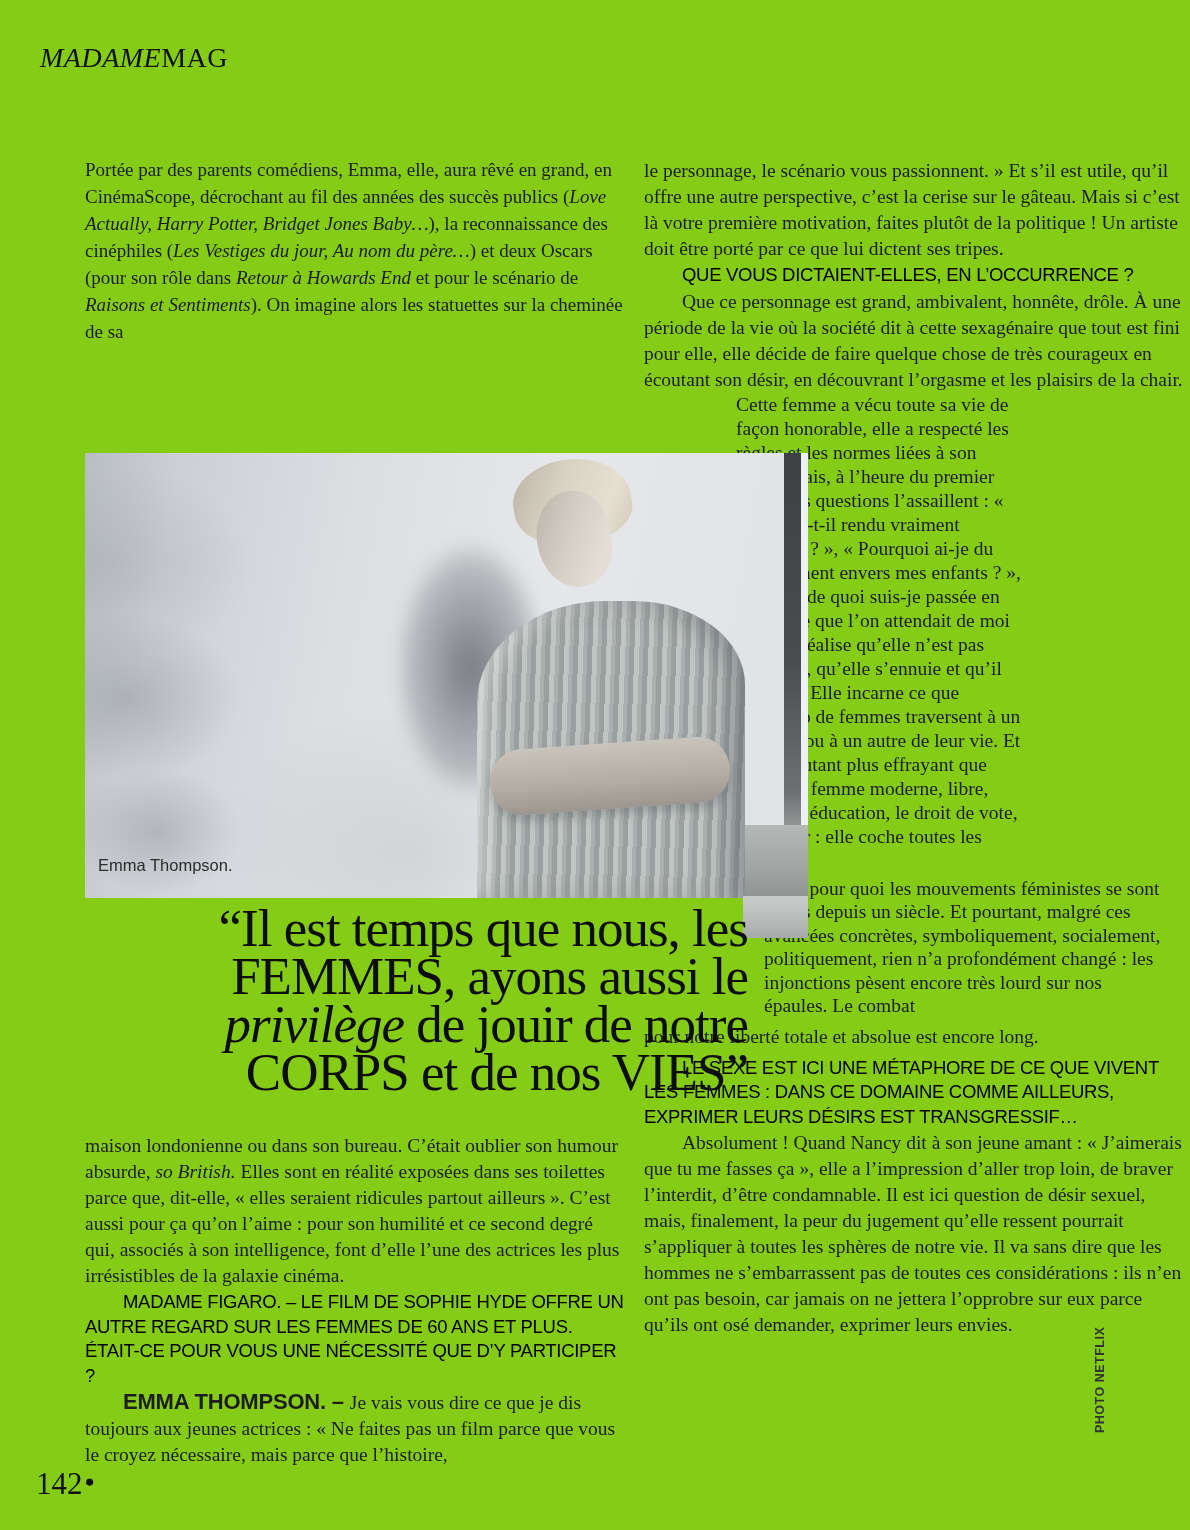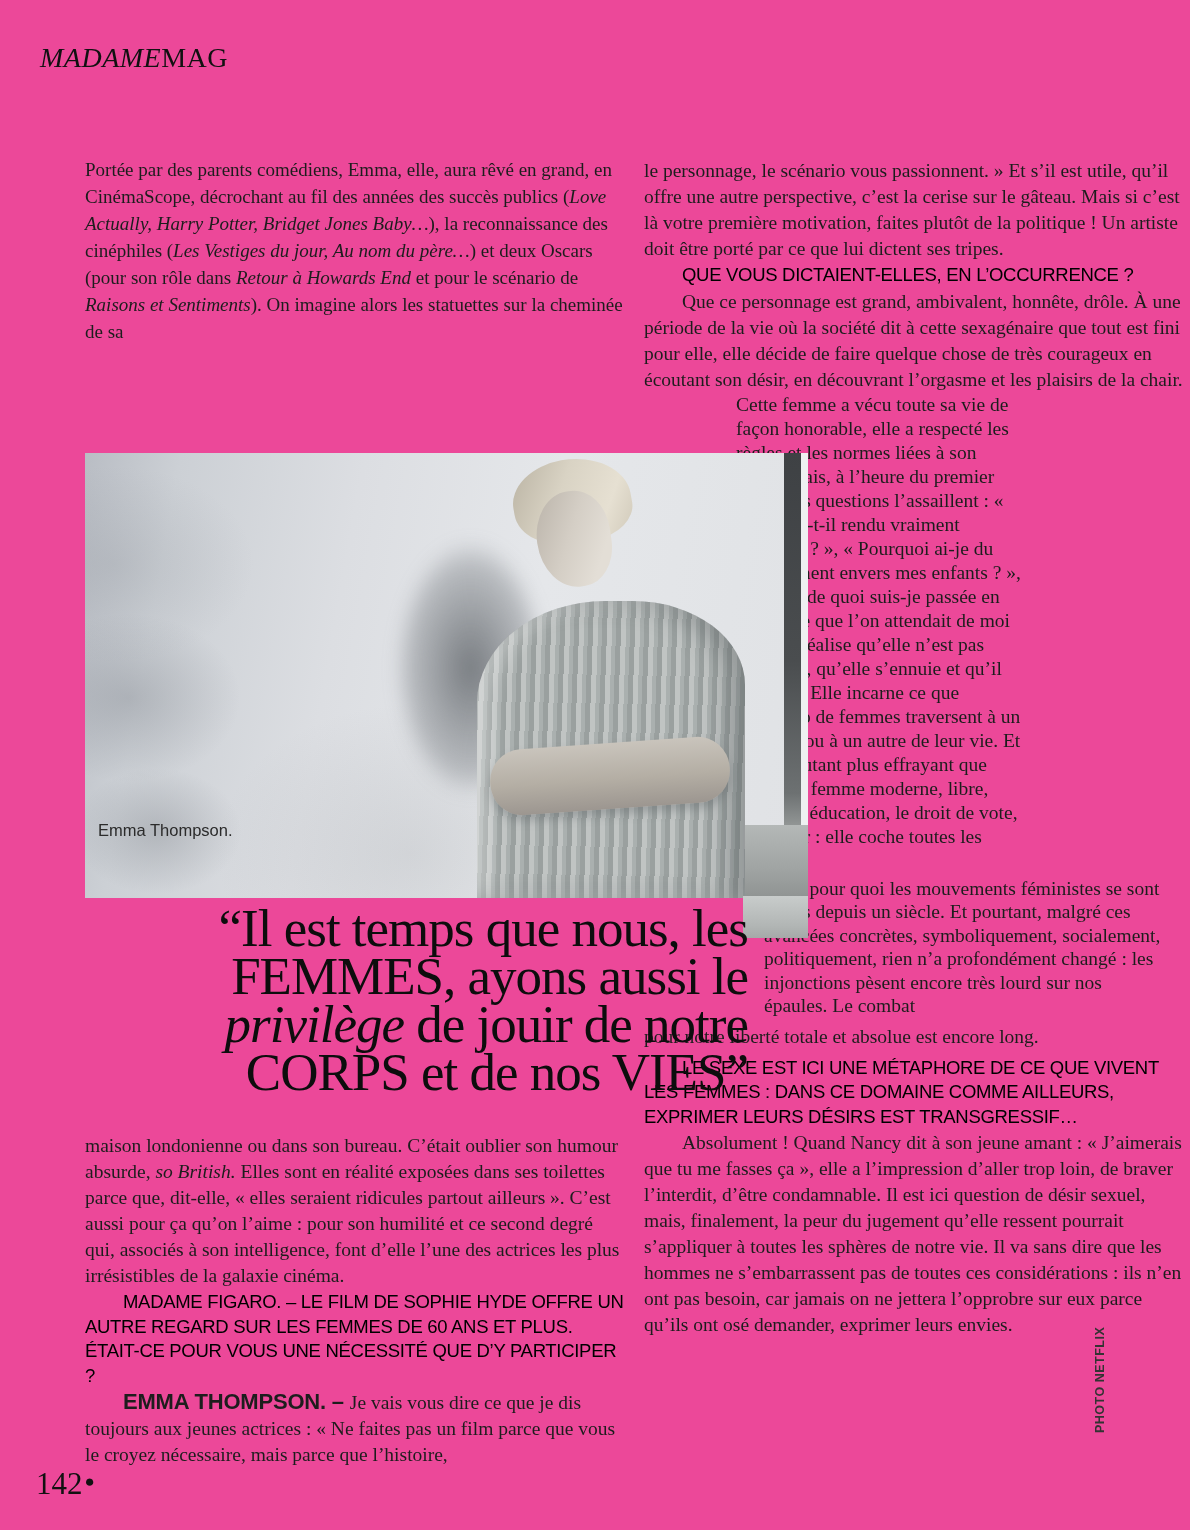--- a/index.html
+++ b/index.html
@@ -1,16 +1,16 @@
 <!DOCTYPE html>
 <html><head>
 <meta charset="utf-8">
 <style>
   html,body{margin:0;padding:0;background:#888;}
-  .page{position:relative;width:1190px;height:1530px;background:#ec4899;
+  .page{position:relative;width:1190px;height:1530px;background:#84cc16;
         font-family:"Liberation Serif",serif;color:#1d1d1d;overflow:hidden;margin:0 auto;}
 
   
   .masthead{position:absolute;left:40px;top:42px;font-size:28px;color:#111;letter-spacing:.5px;}
   .masthead .it{font-style:italic;}
 
   
   .bodytext{font-size:19.5px;line-height:26px;}
   .left-top{position:absolute;left:85px;top:156px;width:545px;font-size:19px;line-height:27px;}
   .right-col{position:absolute;left:644px;top:158px;width:542px;}
@@ -49,21 +49,21 @@
       background:linear-gradient(180deg,#c9c4bc 0%,#b4aea4 55%,#9c9690 100%);
       box-shadow:0 6px 10px rgba(90,95,98,.35);transform:rotate(-4deg);}
   .ph-head{position:absolute;left:452px;top:38px;width:74px;height:96px;
       border-radius:52% 48% 46% 54%;transform:rotate(-8deg);
       background:linear-gradient(115deg,#b9b2a8 0%,#d4cec5 45%,#e3ded6 80%);}
   .ph-hair{position:absolute;left:428px;top:6px;width:118px;height:84px;
       border-radius:62% 70% 48% 60%;transform:rotate(-10deg);
       background:linear-gradient(120deg,#b9b2a2 0%,#d9d3c4 40%,#e6e0d2 75%,#cfc8b8 100%);}
   .photo-tab{position:absolute;left:743px;top:896px;width:65px;height:42px;
       background:linear-gradient(180deg,#c8cccb 0%,#b2b6b5 70%,#a5a9a8 100%);}
-  .caption{position:absolute;left:98px;top:821px;font-family:"Liberation Sans",sans-serif;
+  .caption{position:absolute;left:98px;top:856px;font-family:"Liberation Sans",sans-serif;
       font-size:16.5px;color:#2b2b2b;}
 
   
   .pullquote{position:absolute;left:88px;top:904px;width:660px;text-align:right;
       font-size:53px;line-height:48px;letter-spacing:-1px;color:#0d0d0d;}
 
   
   .credit{position:absolute;left:1093px;top:1303px;height:130px;
       writing-mode:vertical-rl;transform:rotate(180deg);
       font-family:"Liberation Sans",sans-serif;font-weight:700;font-size:12.5px;

